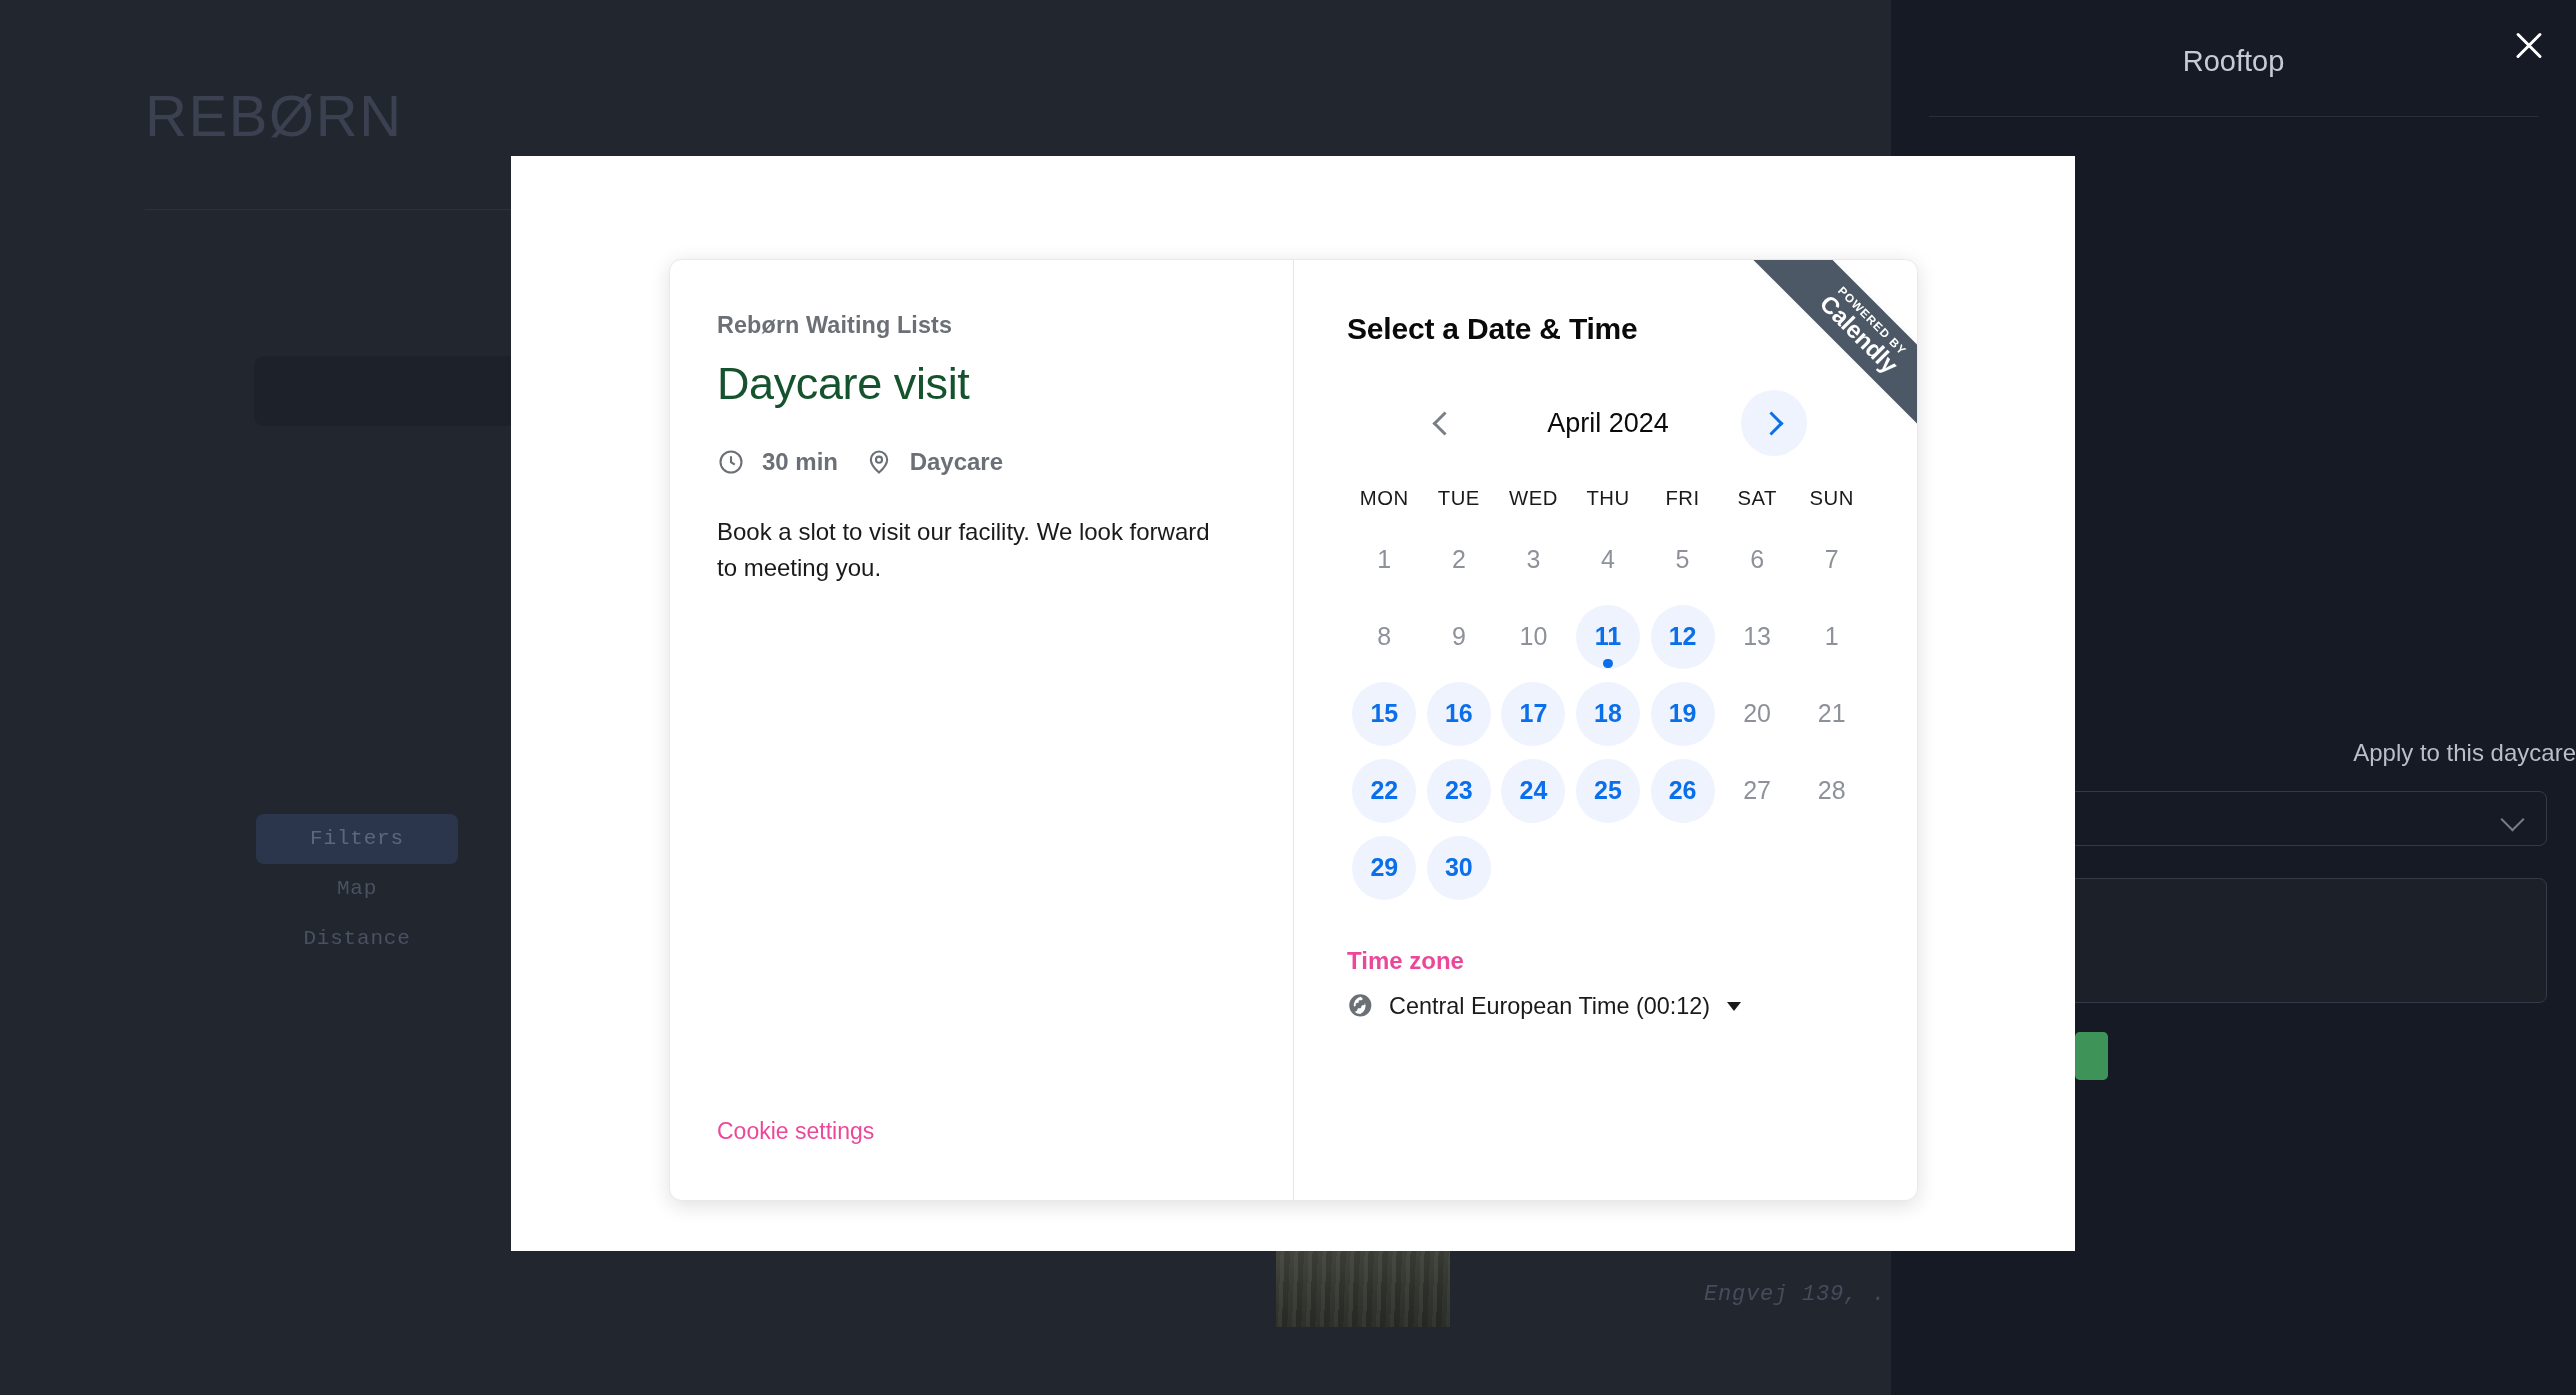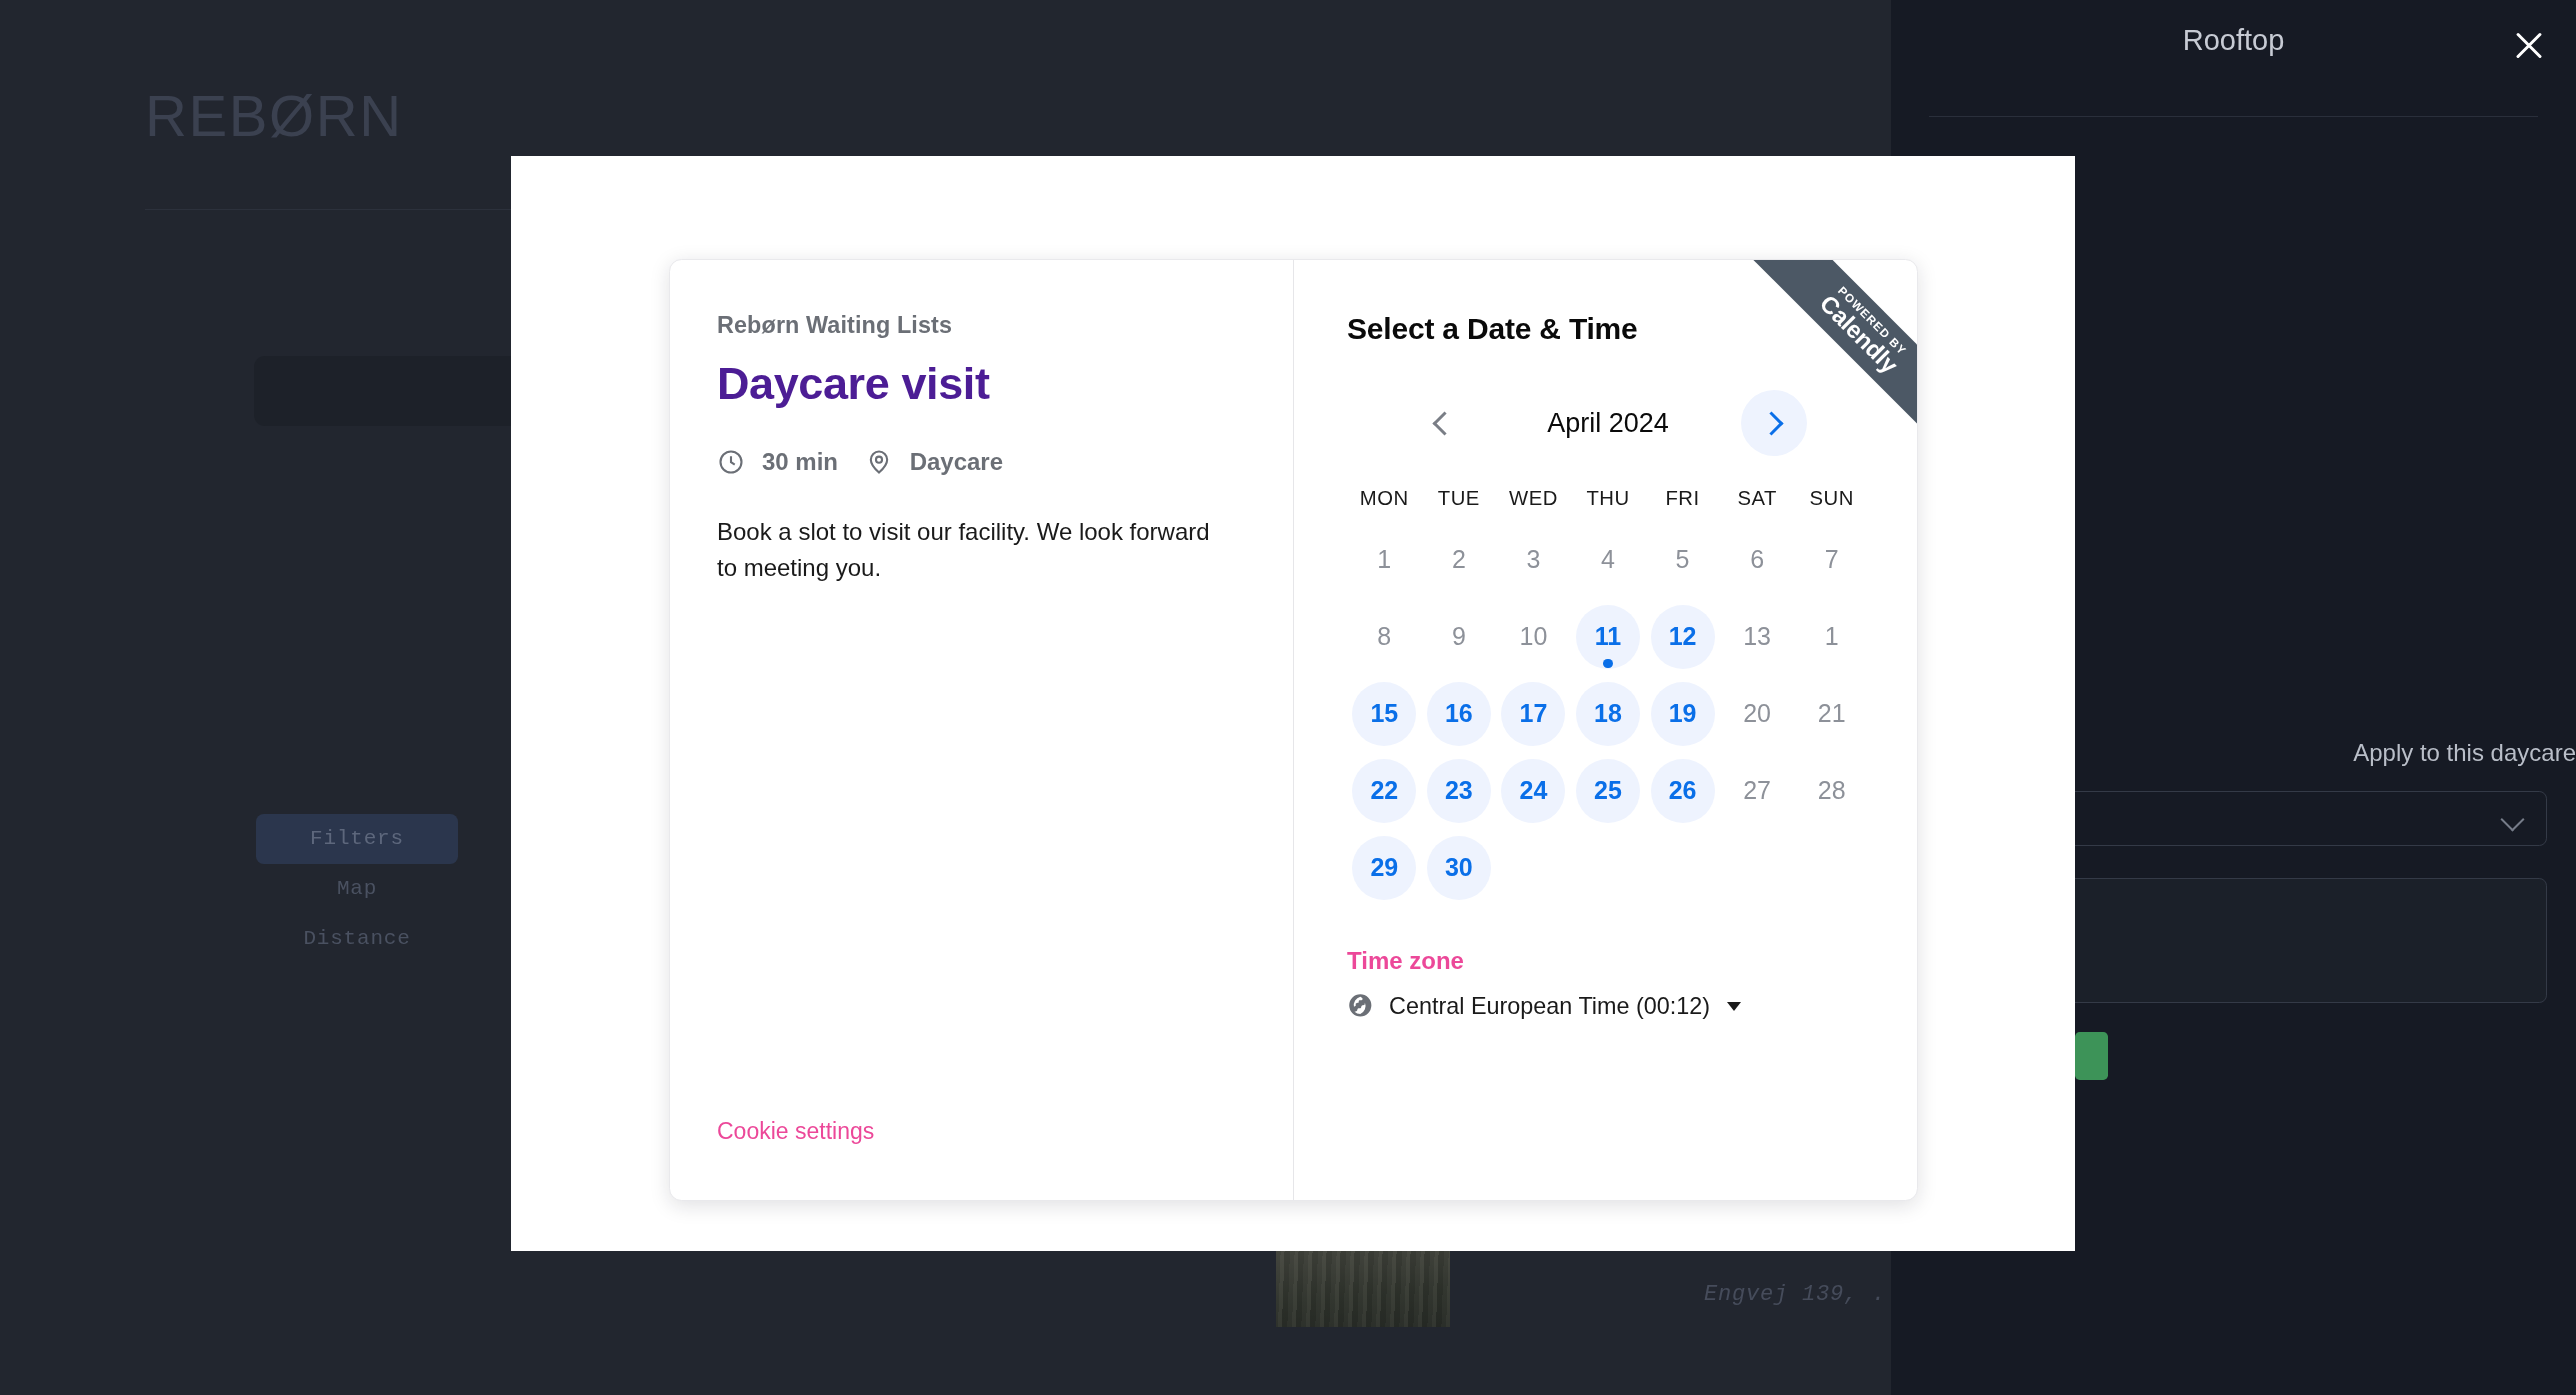--- a/index.html
+++ b/index.html
@@ -56,21 +56,21 @@
     font-size: 22px; font-style: italic; letter-spacing: 0.8px;
     color: #464c5b; white-space: nowrap;
   }
 
   
   .right-panel {
     position: absolute; left: 1891px; top: 0; width: 685px; height: 1396px;
     background: #161a24;
   }
   .rp-title {
-    position: absolute; left: 0; right: 0; top: 24px;
+    position: absolute; left: 0; right: 0; top: 45px;
     text-align: center; font-size: 29px; color: #c7cbd4; font-weight: 400;
   }
   .rp-rule {
     position: absolute; left: 38px; right: 38px; top: 116px;
     height: 0.8px; background: #2a2f3b;
   }
   .rp-close {
     position: absolute; right: 23.4px; top: 22px;
     width: 47px; height: 47px; cursor: pointer;
   }
@@ -137,21 +137,21 @@
     width: 624px; height: 100%;
     border-right: 0.8px solid #e6e6e9;
     padding: 52px 28px 0 47px;
     position: relative;
   }
   .bc-org {
     font-size: 23.4px; color: #6b6f76; font-weight: bold; letter-spacing: 0.1px;
   }
   .bc-title {
     margin-top: 19px;
-    font-size: 45px; color: #4c1d95; font-weight: bold; letter-spacing: -0.4px;
+    font-size: 45px; color: #14532d; font-weight: normal; letter-spacing: -0.4px;
   }
   .bc-meta { margin-top: 38px; display: flex; gap: 26.6px; }
   .bc-meta-row { display: flex; align-items: center; gap: 17px; }
   .bc-meta-row span.txt { font-size: 24px; color: #6b6f76; font-weight: bold; }
   .ic { width: 28px; height: 28px; flex: 0 0 28px; color: #6b6f76; }
   .bc-desc {
     margin-top: 38px; font-size: 24px; line-height: 1.48; color: #1a1a1a;
     max-width: 516px;
   }
   .bc-cookie {

